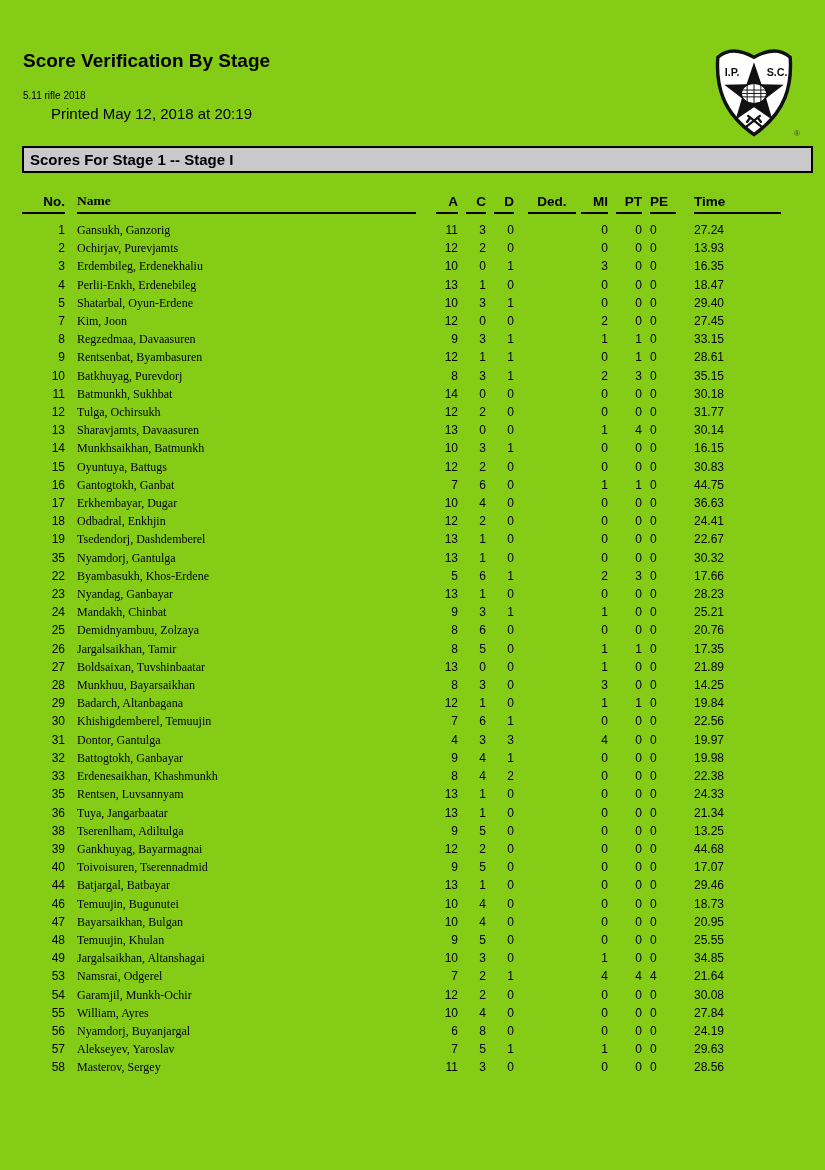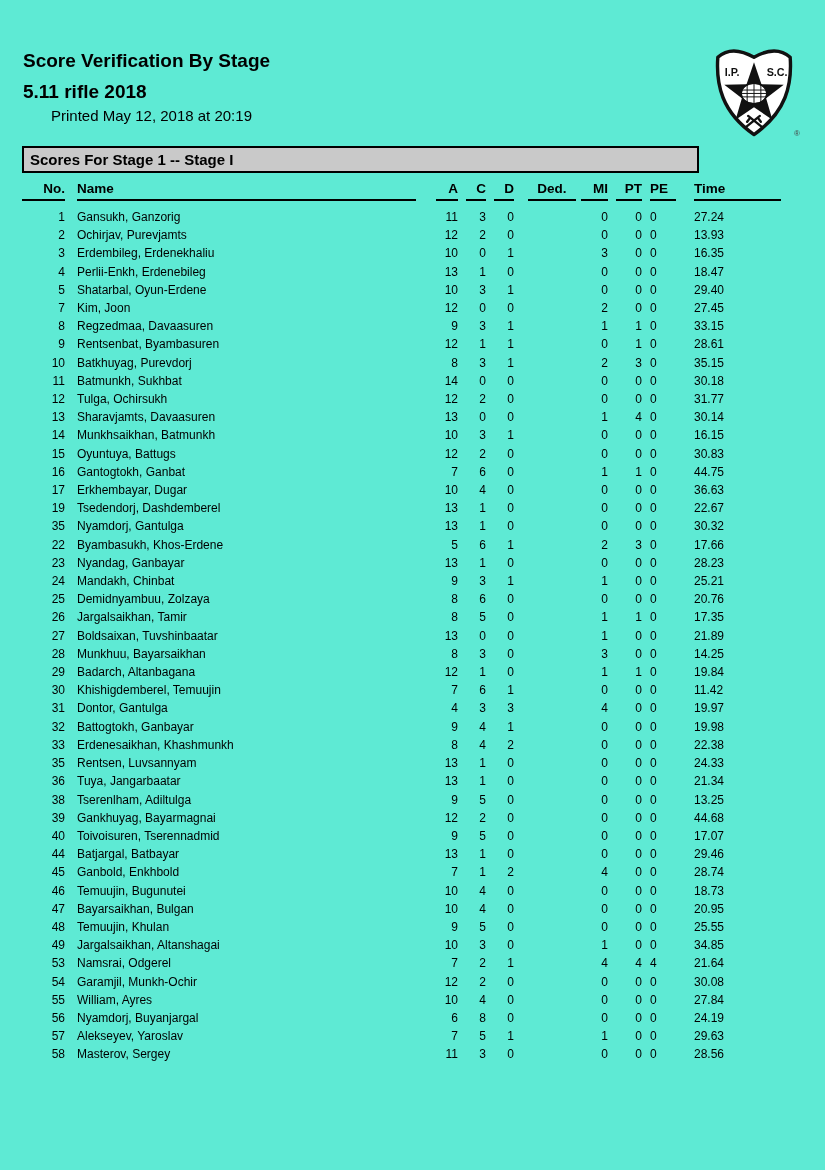--- a/index.html
+++ b/index.html
@@ -5,74 +5,74 @@
   * { margin: 0; padding: 0; box-sizing: border-box; }
   html, body { background: #ffffff; }
   body {
     font-family: "Liberation Sans", "DejaVu Sans", sans-serif;
     color: #000;
   }
   .page {
     position: relative;
     width: 825px;
     height: 1170px;
-    background: #5eead4;
+    background: #84cc16;
     overflow: hidden;
   }
 
   
   .report-header { position: absolute; left: 23px; top: 50px; }
   .report-title   { font-size: 19px; font-weight: bold; letter-spacing: 0; }
-  .report-subtitle{ font-size: 19px; font-weight: bold; margin-top: 9px; }
+  .report-subtitle{ font-size: 10px; font-weight: normal; margin-top: 18px; }
   .report-printed { font-size: 15px; font-weight: normal; margin-top: 4px; margin-left: 28px; }
 
   .logo-wrap { position: absolute; left: 710px; top: 44px; width: 88px; height: 96px; }
   .logo-wrap svg { display: block; width: 100%; height: 100%; }
   .logo-reg {
     position: absolute; right: -2px; bottom: 2px;
     font-size: 8px; color: #444;
   }
 
   
   .stage-bar {
     position: absolute;
     left: 22px; top: 146px;
-    width: 677px; height: 27px;
+    width: 791px; height: 27px;
     background: #c9c9c9;
     border: 2px solid #000;
     display: flex; align-items: center;
     padding-left: 6px;
     font-size: 15px; font-weight: bold;
   }
 
   
   .score-table {
     position: absolute;
-    left: 22px; top: 181px;
+    left: 22px; top: 193px;
     width: 759px;
     border-collapse: collapse;
     table-layout: fixed;
     font-size: 12px;
   }
   .score-table th, .score-table td {
     font-weight: normal;
     vertical-align: bottom;
     white-space: nowrap;
     overflow: hidden;
   }
   .score-table thead th {
     font-size: 13.5px;
     font-weight: bold;
     padding-bottom: 0;
   }
   .hcell { border-bottom: 2px solid #000; padding-bottom: 3px; }
 
   
   .col-no   { width: 45px;  text-align: right; padding-right: 2px; }
-  .col-name { width: 365px; text-align: left;  padding-left: 10px; }
+  .col-name { width: 365px; text-align: left;  padding-left: 10px; font-family: Liberation Serif, serif; }
   .col-a    { width: 26px;  text-align: right; padding-left: 4px; }
   .col-c    { width: 28px;  text-align: right; padding-left: 8px; }
   .col-d    { width: 28px;  text-align: right; padding-left: 8px; }
   .col-ded  { width: 62px;  text-align: center; padding-left: 14px; }
   .col-mi   { width: 32px;  text-align: right; padding-left: 5px; }
   .col-pt   { width: 34px;  text-align: right; padding-left: 8px; }
   .col-pe   { width: 34px;  text-align: left; padding-left: 8px; }
   .col-time { width: 105px; text-align: left; padding-left: 18px; }
 
   thead th.col-name .hcell { margin-right: 16px; }
@@ -360,20 +360,32 @@
           <td class="col-a">10</td>
           <td class="col-c">4</td>
           <td class="col-d">0</td>
           <td class="col-ded"></td>
           <td class="col-mi">0</td>
           <td class="col-pt">0</td>
           <td class="col-pe">0</td>
           <td class="col-time">36.63</td>
         </tr>
         <tr>
+          <td class="col-no">18</td>
+          <td class="col-name">Odbadral, Enkhjin</td>
+          <td class="col-a">12</td>
+          <td class="col-c">2</td>
+          <td class="col-d">0</td>
+          <td class="col-ded"></td>
+          <td class="col-mi">0</td>
+          <td class="col-pt">0</td>
+          <td class="col-pe">0</td>
+          <td class="col-time">24.41</td>
+        </tr>
+        <tr>
           <td class="col-no">19</td>
           <td class="col-name">Tsedendorj, Dashdemberel</td>
           <td class="col-a">13</td>
           <td class="col-c">1</td>
           <td class="col-d">0</td>
           <td class="col-ded"></td>
           <td class="col-mi">0</td>
           <td class="col-pt">0</td>
           <td class="col-pe">0</td>
           <td class="col-time">22.67</td>
@@ -489,21 +501,21 @@
         <tr>
           <td class="col-no">30</td>
           <td class="col-name">Khishigdemberel, Temuujin</td>
           <td class="col-a">7</td>
           <td class="col-c">6</td>
           <td class="col-d">1</td>
           <td class="col-ded"></td>
           <td class="col-mi">0</td>
           <td class="col-pt">0</td>
           <td class="col-pe">0</td>
-          <td class="col-time">11.42</td>
+          <td class="col-time">22.56</td>
         </tr>
         <tr>
           <td class="col-no">31</td>
           <td class="col-name">Dontor, Gantulga</td>
           <td class="col-a">4</td>
           <td class="col-c">3</td>
           <td class="col-d">3</td>
           <td class="col-ded"></td>
           <td class="col-mi">4</td>
           <td class="col-pt">0</td>
@@ -600,32 +612,20 @@
           <td class="col-a">13</td>
           <td class="col-c">1</td>
           <td class="col-d">0</td>
           <td class="col-ded"></td>
           <td class="col-mi">0</td>
           <td class="col-pt">0</td>
           <td class="col-pe">0</td>
           <td class="col-time">29.46</td>
         </tr>
         <tr>
-          <td class="col-no">45</td>
-          <td class="col-name">Ganbold, Enkhbold</td>
-          <td class="col-a">7</td>
-          <td class="col-c">1</td>
-          <td class="col-d">2</td>
-          <td class="col-ded"></td>
-          <td class="col-mi">4</td>
-          <td class="col-pt">0</td>
-          <td class="col-pe">0</td>
-          <td class="col-time">28.74</td>
-        </tr>
-        <tr>
           <td class="col-no">46</td>
           <td class="col-name">Temuujin, Bugunutei</td>
           <td class="col-a">10</td>
           <td class="col-c">4</td>
           <td class="col-d">0</td>
           <td class="col-ded"></td>
           <td class="col-mi">0</td>
           <td class="col-pt">0</td>
           <td class="col-pe">0</td>
           <td class="col-time">18.73</td>

